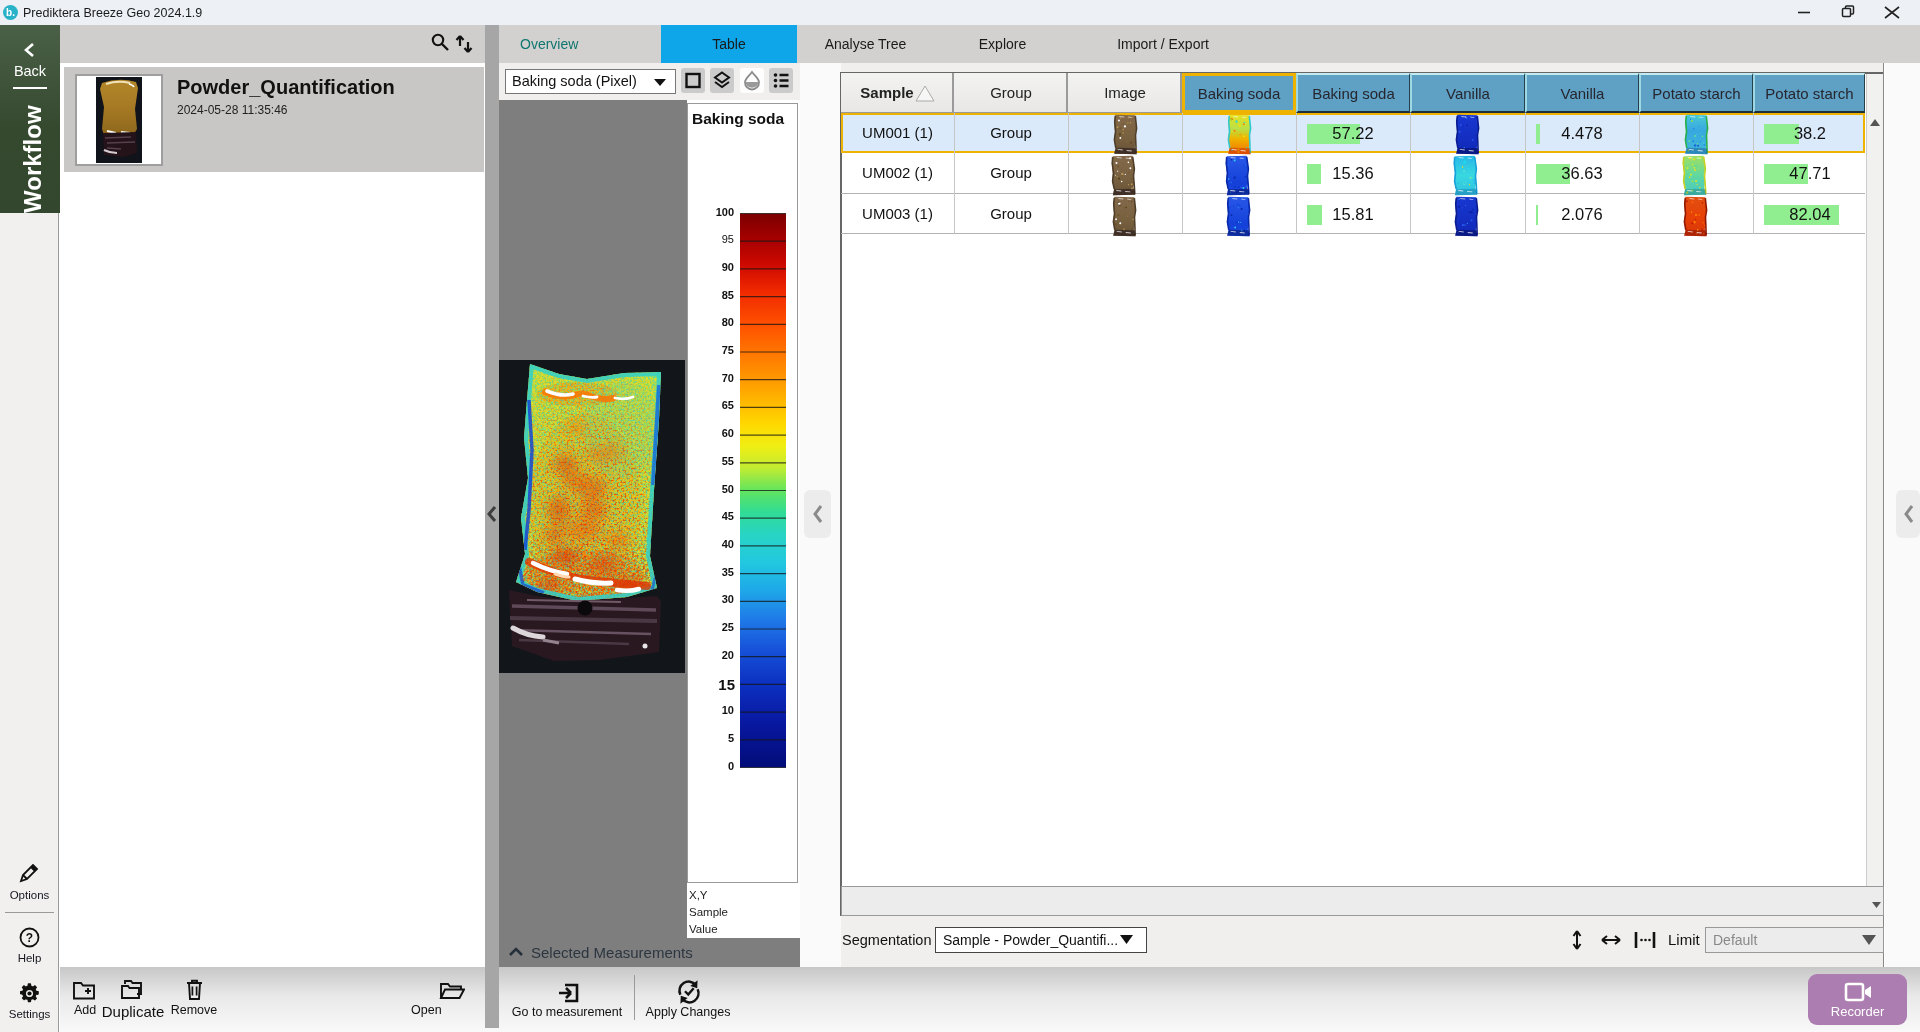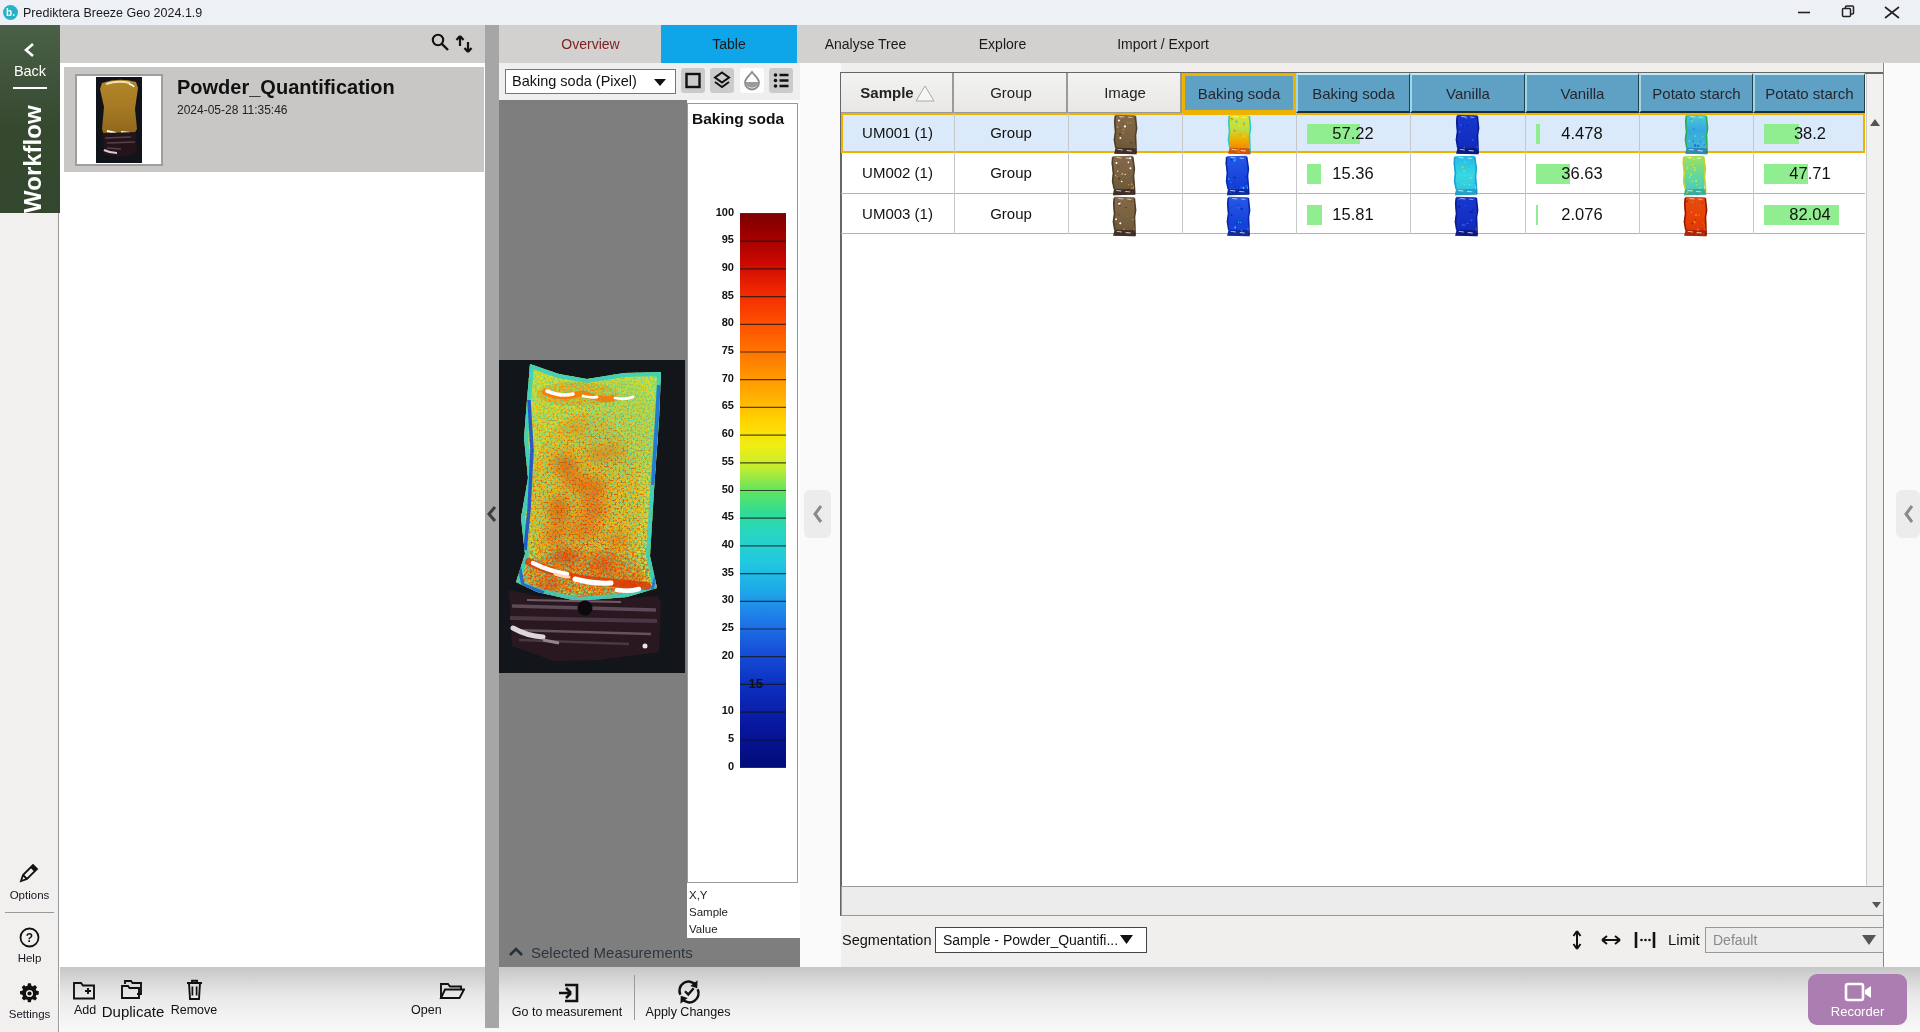--- a/index.html
+++ b/index.html
@@ -18,21 +18,21 @@
   </div>
 <div class="abs" style="left:0;top:25px;width:1920px;height:38px;background:#d2d1d0"></div>
 <div class="abs" style="left:60px;top:25px;width:425px;height:38px;background:#cfcecd">
     <svg class="abs" style="left:370px;top:3px" width="50" height="32" viewBox="0 0 50 32">
       <circle cx="8" cy="12" r="5.2" fill="none" stroke="#111" stroke-width="2.1"></circle>
       <line x1="12" y1="16" x2="18" y2="22" stroke="#111" stroke-width="2.4"></line>
       <path d="M30,18 v-10 m0,0 l-3.5,4 m3.5,-4 l3.5,4" stroke="#111" stroke-width="2.2" fill="none"></path>
       <path d="M38,14 v10 m0,0 l-3.5,-4 m3.5,4 l3.5,-4" stroke="#111" stroke-width="2.2" fill="none"></path>
     </svg>
   </div>
-<div class="abs" style="left:520px;top:25px;width:141px;height:28px;color:#7f1d1d;font-size:14px;text-align:center;line-height:38px">Overview</div>
+<div class="abs" style="left:520px;top:25px;width:141px;height:28px;color:#0f766e;font-size:14px;line-height:38px">Overview</div>
 <div class="abs" style="left:661px;top:25px;width:136px;height:38px;background:#0ea5e9;color:#1a1a1a;font-size:14px;text-align:center;line-height:38px">Table</div>
 <div class="abs" style="left:797px;top:25px;width:137px;height:38px;color:#1a1a1a;font-size:14px;text-align:center;line-height:38px">Analyse Tree</div>
 <div class="abs" style="left:934px;top:25px;width:137px;height:38px;color:#1a1a1a;font-size:14px;text-align:center;line-height:38px">Explore</div>
 <div class="abs" style="left:1071px;top:25px;width:138px;height:38px;color:#1a1a1a;font-size:14px;text-align:right;line-height:38px">Import / Export</div>
 <div class="abs" style="left:0;top:25px;width:60px;height:188px;background:linear-gradient(180deg,#4a6047,#35492f 55%,#33472e)">
     <svg class="abs" style="left:21px;top:17px" width="18" height="16" viewBox="0 0 18 16">
       <path d="M12,2 L5,8 L12,14" fill="none" stroke="#fff" stroke-width="2.6"></path>
     </svg>
     <div class="abs" style="left:0;top:38px;width:60px;text-align:center;color:#fff;font-size:14.5px">Back</div>
     <div class="abs" style="left:13px;top:62px;width:34px;height:2px;background:#fff"></div>
@@ -301,37 +301,37 @@
     <line x1="53" y1="470.6" x2="99" y2="470.6" stroke="rgba(20,20,20,.75)" stroke-width="1.2"></line>
     <line x1="53" y1="498.3" x2="99" y2="498.3" stroke="rgba(20,20,20,.75)" stroke-width="1.2"></line>
     <line x1="53" y1="526.0" x2="99" y2="526.0" stroke="rgba(20,20,20,.75)" stroke-width="1.2"></line>
     <line x1="53" y1="553.7" x2="99" y2="553.7" stroke="rgba(20,20,20,.75)" stroke-width="1.2"></line>
     <line x1="53" y1="581.4" x2="99" y2="581.4" stroke="rgba(20,20,20,.75)" stroke-width="1.2"></line>
     <line x1="53" y1="609.1" x2="99" y2="609.1" stroke="rgba(20,20,20,.75)" stroke-width="1.2"></line>
     <line x1="53" y1="636.8" x2="99" y2="636.8" stroke="rgba(20,20,20,.75)" stroke-width="1.2"></line>
     <line x1="53" y1="664.5" x2="99" y2="664.5" stroke="rgba(20,20,20,.75)" stroke-width="1.2"></line>
   </svg>
 <div class="abs" style="left:687px;top:205.5px;width:47px;text-align:right;font-size:11px;font-weight:bold;color:#111">100</div>
-<div class="abs" style="left:687px;top:233.2px;width:47px;text-align:right;font-size:11px;font-weight:bold;color:#111">95</div>
+<div class="abs" style="left:687px;top:233.2px;width:47px;text-align:right;font-size:11px;font-weight:normal;color:#111">95</div>
 <div class="abs" style="left:687px;top:260.9px;width:47px;text-align:right;font-size:11px;font-weight:bold;color:#111">90</div>
 <div class="abs" style="left:687px;top:288.6px;width:47px;text-align:right;font-size:11px;font-weight:bold;color:#111">85</div>
 <div class="abs" style="left:687px;top:316.3px;width:47px;text-align:right;font-size:11px;font-weight:bold;color:#111">80</div>
 <div class="abs" style="left:687px;top:344.0px;width:47px;text-align:right;font-size:11px;font-weight:bold;color:#111">75</div>
 <div class="abs" style="left:687px;top:371.7px;width:47px;text-align:right;font-size:11px;font-weight:bold;color:#111">70</div>
 <div class="abs" style="left:687px;top:399.4px;width:47px;text-align:right;font-size:11px;font-weight:bold;color:#111">65</div>
 <div class="abs" style="left:687px;top:427.1px;width:47px;text-align:right;font-size:11px;font-weight:bold;color:#111">60</div>
 <div class="abs" style="left:687px;top:454.8px;width:47px;text-align:right;font-size:11px;font-weight:bold;color:#111">55</div>
 <div class="abs" style="left:687px;top:482.5px;width:47px;text-align:right;font-size:11px;font-weight:bold;color:#111">50</div>
 <div class="abs" style="left:687px;top:510.2px;width:47px;text-align:right;font-size:11px;font-weight:bold;color:#111">45</div>
 <div class="abs" style="left:687px;top:537.9px;width:47px;text-align:right;font-size:11px;font-weight:bold;color:#111">40</div>
 <div class="abs" style="left:687px;top:565.6px;width:47px;text-align:right;font-size:11px;font-weight:bold;color:#111">35</div>
 <div class="abs" style="left:687px;top:593.3px;width:47px;text-align:right;font-size:11px;font-weight:bold;color:#111">30</div>
 <div class="abs" style="left:687px;top:621.0px;width:47px;text-align:right;font-size:11px;font-weight:bold;color:#111">25</div>
 <div class="abs" style="left:687px;top:648.7px;width:47px;text-align:right;font-size:11px;font-weight:bold;color:#111">20</div>
-<div class="abs" style="left:716px;top:676.4px;width:47px;text-align:right;font-size:13px;font-weight:bold;color:#111">15</div>
+<div class="abs" style="left:688px;top:676.4px;width:47px;text-align:right;font-size:15px;font-weight:bold;color:#111">15</div>
 <div class="abs" style="left:687px;top:704.1px;width:47px;text-align:right;font-size:11px;font-weight:bold;color:#111">10</div>
 <div class="abs" style="left:687px;top:731.8px;width:47px;text-align:right;font-size:11px;font-weight:bold;color:#111">5</div>
 <div class="abs" style="left:687px;top:759.5px;width:47px;text-align:right;font-size:11px;font-weight:bold;color:#111">0</div>
 <div class="abs" style="left:689px;top:887px;font-size:11.5px;color:#222;line-height:17px">X,Y<br>Sample<br>Value</div>
 <div class="abs" style="left:499px;top:938px;width:301px;height:29px;background:#7e7e7e"></div>
 <svg class="abs" style="left:508px;top:946px" width="16" height="12" viewBox="0 0 16 12">
     <path d="M2,9 L8,3 L14,9" fill="none" stroke="#26303a" stroke-width="2.6"></path>
   </svg>
 <div class="abs" style="left:531px;top:944px;font-size:15px;color:#2c3640">Selected Measurements</div>
 <svg class="abs" style="left:556px;top:981px" width="24" height="24" viewBox="0 0 24 24">

